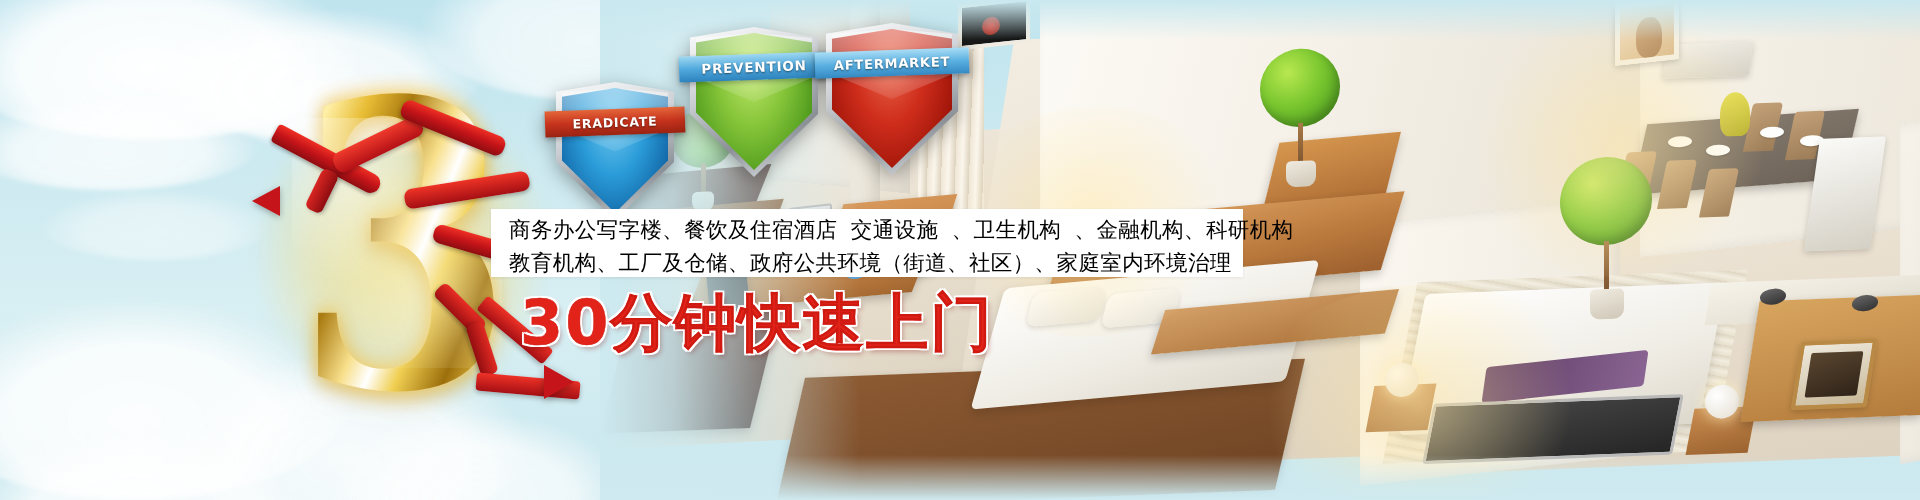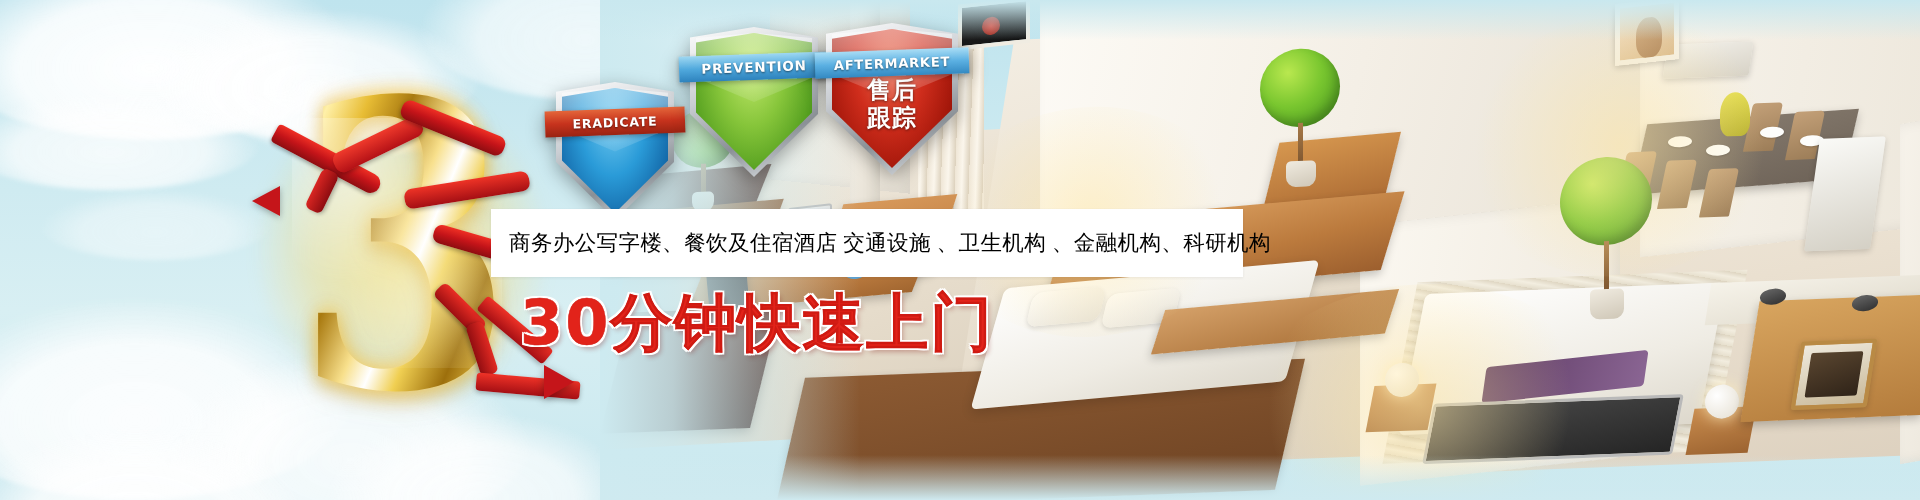--- a/index.html
+++ b/index.html
@@ -417,27 +417,26 @@
   
   .info-panel {
     position:absolute;
     left:491px; top:209px;
     width:752px; height:68px;
     background:#ffffff;
     padding:6px 16px 0 18px;
     box-shadow:0 1px 3px rgba(0,0,0,.07);
   }
   .info-line {
-    font-family:Liberation Serif, serif;
+    font-family:Liberation Mono, monospace;
     font-size:21.5px;
     line-height:33px;
     color:#000000;
     letter-spacing:.4px;
     white-space:nowrap;
-    margin-top:12px;
   }
 
   
   .headline {
     position:absolute;
     left:520px; top:288px;
     font-family:"DejaVu Sans","Liberation Sans",sans-serif;
     font-weight:700;
     font-size:62px;
     line-height:70px;
@@ -680,26 +679,23 @@
     <div class="rim"></div>
     <div class="face"></div>
     <div class="gloss"></div>
     <div class="sash">PREVENTION</div>
   </div>
 
   <div class="shield" id="shield-aftermarket">
     <div class="rim"></div>
     <div class="face"></div>
     <div class="gloss"></div>
-    <div class="cn">
-      <div>售后</div>
-      <div>跟踪</div>
-    </div>
     <div class="sash">AFTERMARKET</div>
   </div>
 
   <div class="info-panel">
     <div class="info-line">商务办公写字楼、餐饮及住宿酒店 交通设施 、卫生机构 、金融机构、科研机构</div>
+    <div class="info-line">教育机构、工厂及仓储、政府公共环境（街道、社区）、家庭室内环境治理</div>
   </div>
 
   <div class="headline">30分钟快速上门</div>
 
 </div>
 
 </body></html>

